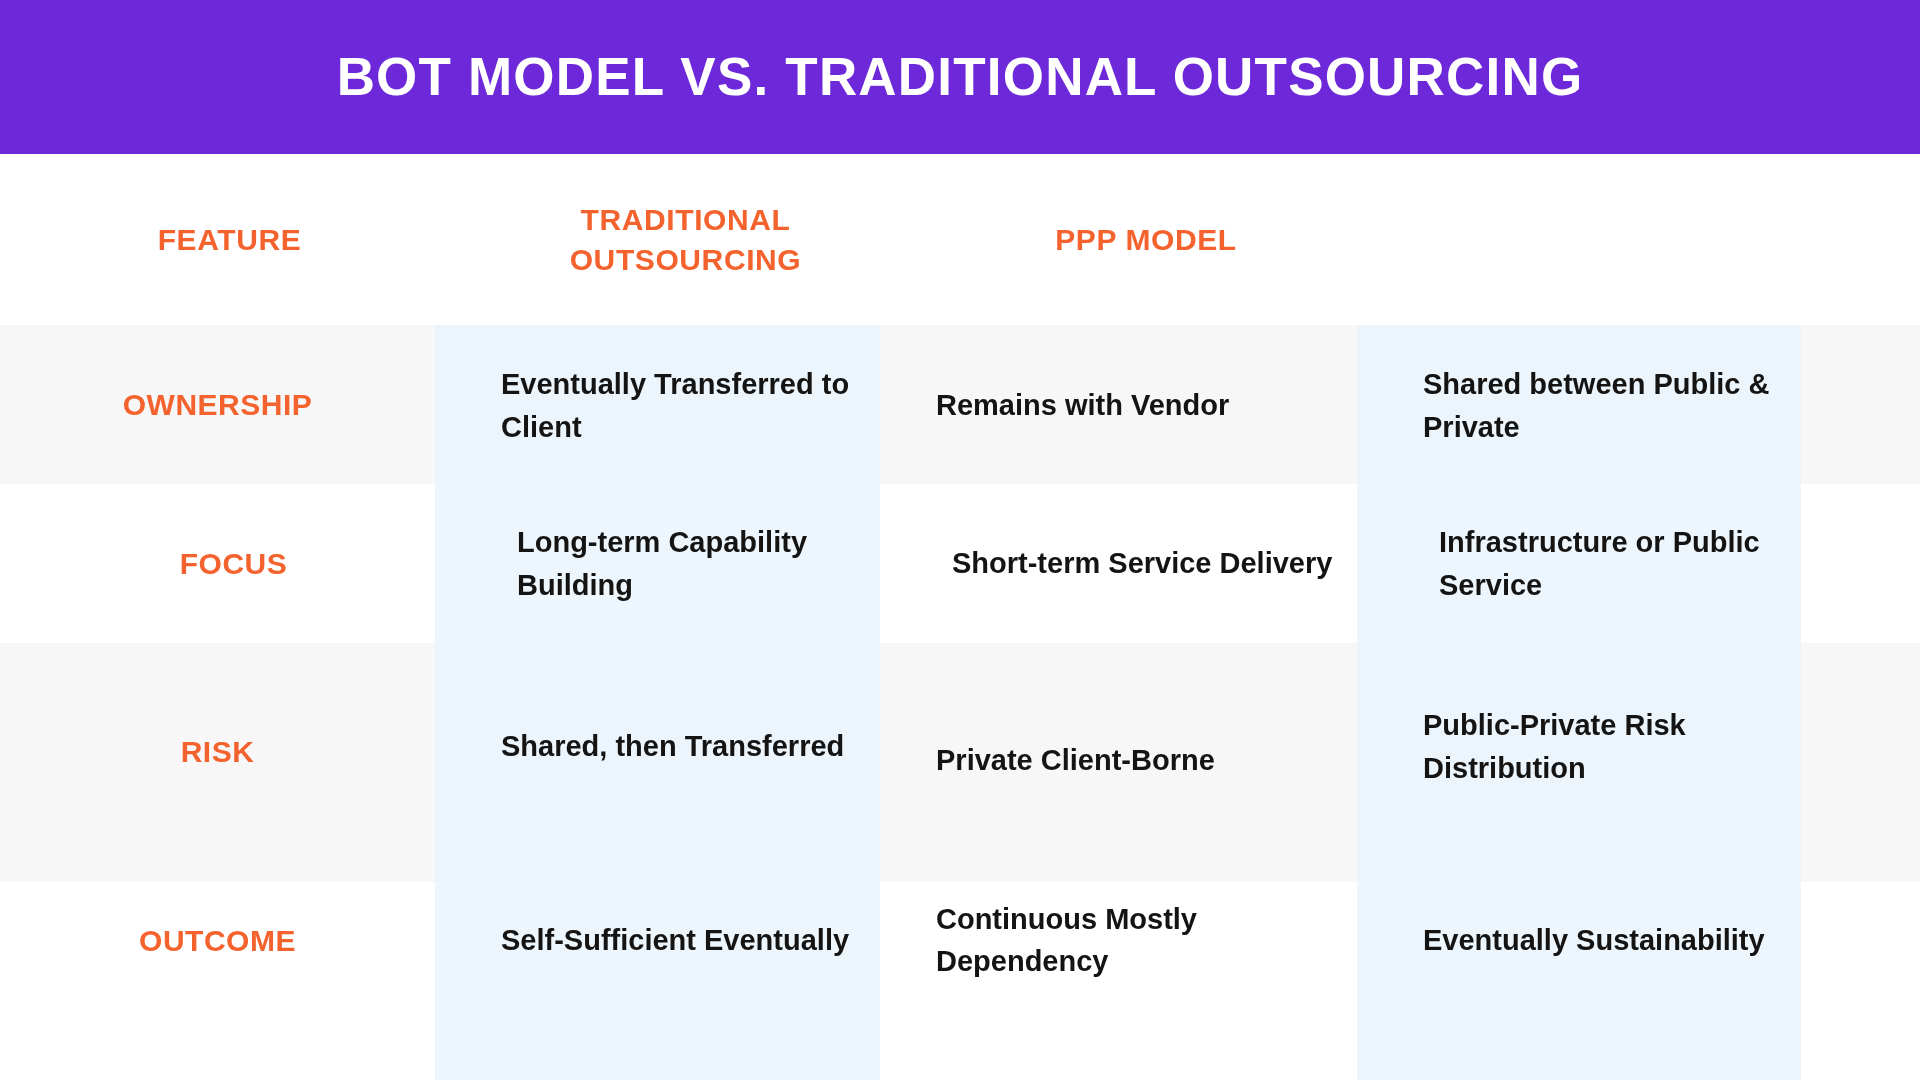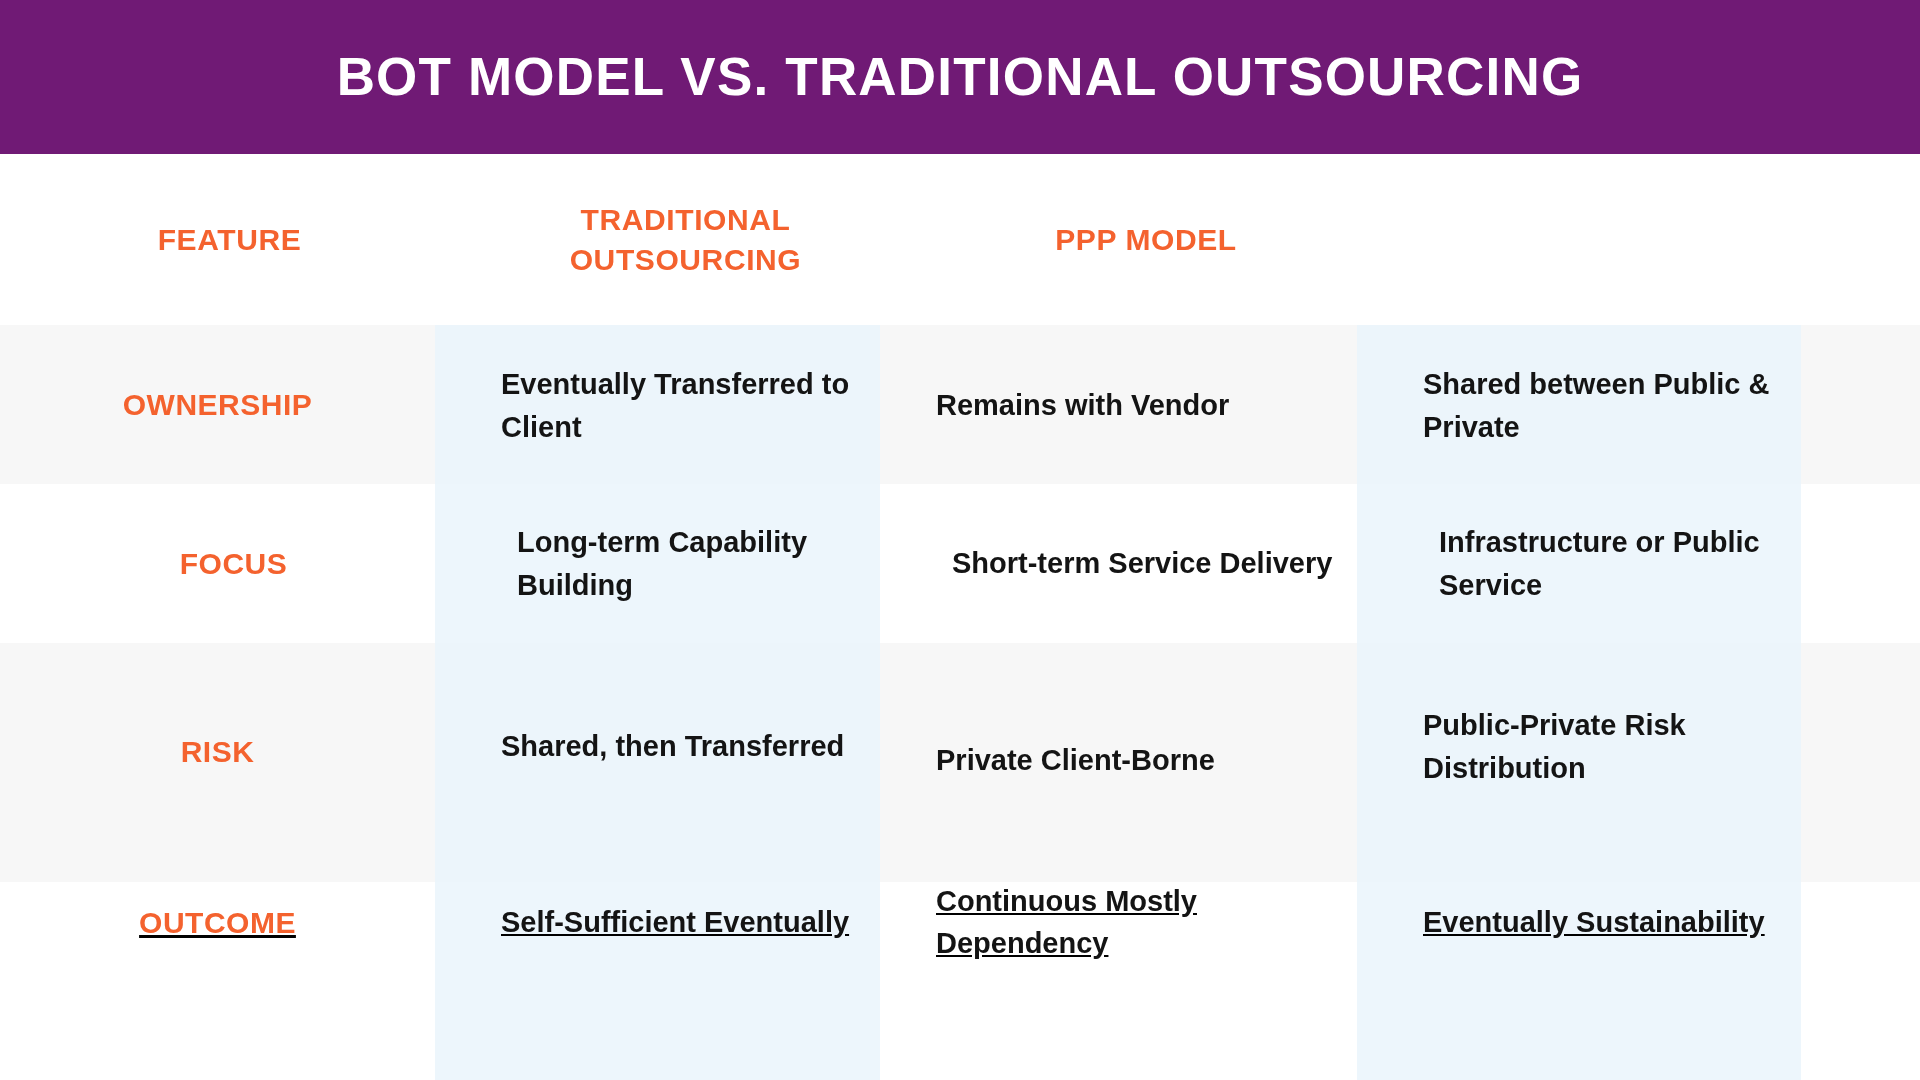--- a/index.html
+++ b/index.html
@@ -21,21 +21,21 @@
     background: #ffffff;
   }
 
   
   .title-banner {
     position: absolute;
     left: 0;
     top: 0;
     width: 1920px;
     height: 154px;
-    background: #701a75;
+    background: #6d28d9;
     display: flex;
     align-items: center;
     justify-content: center;
   }
   .title-text {
     color: #ffffff;
     font-family: "Liberation Sans", sans-serif;
     font-weight: bold;
     font-size: 53px;
     letter-spacing: 1.2px;
@@ -111,21 +111,21 @@
 
   .data-row {
     position: absolute;
     left: 0;
     width: 1920px;
     display: flex;
   }
   .data-row.dr1 { top: 171px;  height: 159px; }
   .data-row.dr2 { top: 330px;  height: 159px; padding-left: 16px; }
   .data-row.dr3 { top: 489px;  height: 239px; }
-  .data-row.dr4 { top: 686px;  height: 198px; text-decoration: underline; }
+  .data-row.dr4 { top: 704px;  height: 198px; }
 
   .cell {
     box-sizing: border-box;
     display: flex;
     flex-direction: column;
     justify-content: center;
   }
 
   .cell-feature {
     align-items: center;

